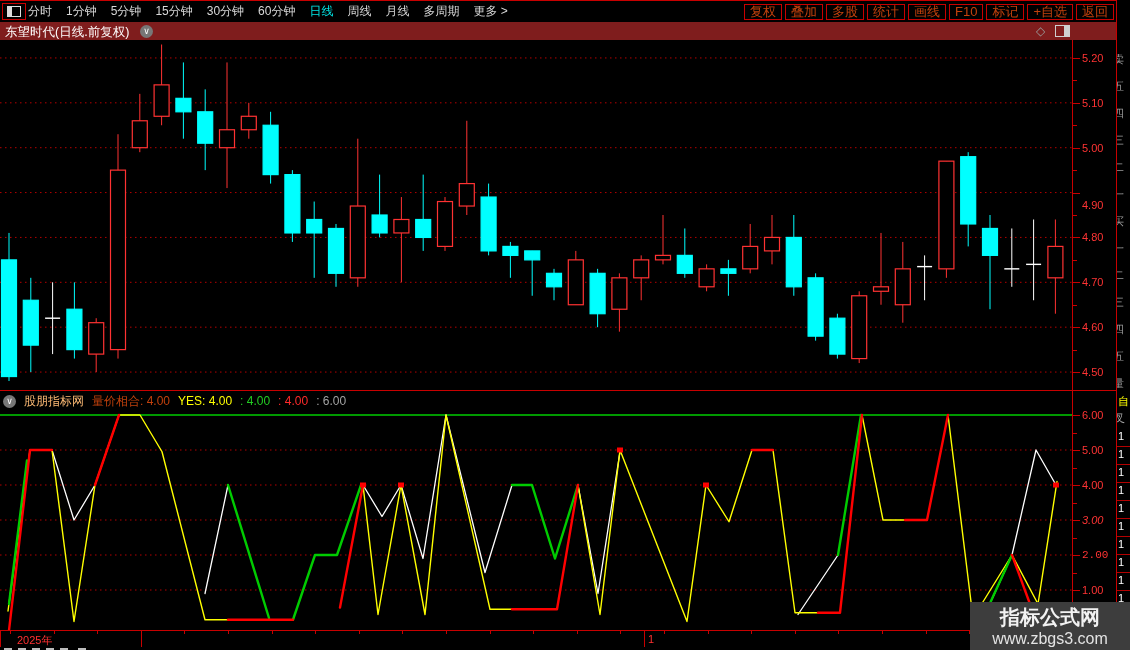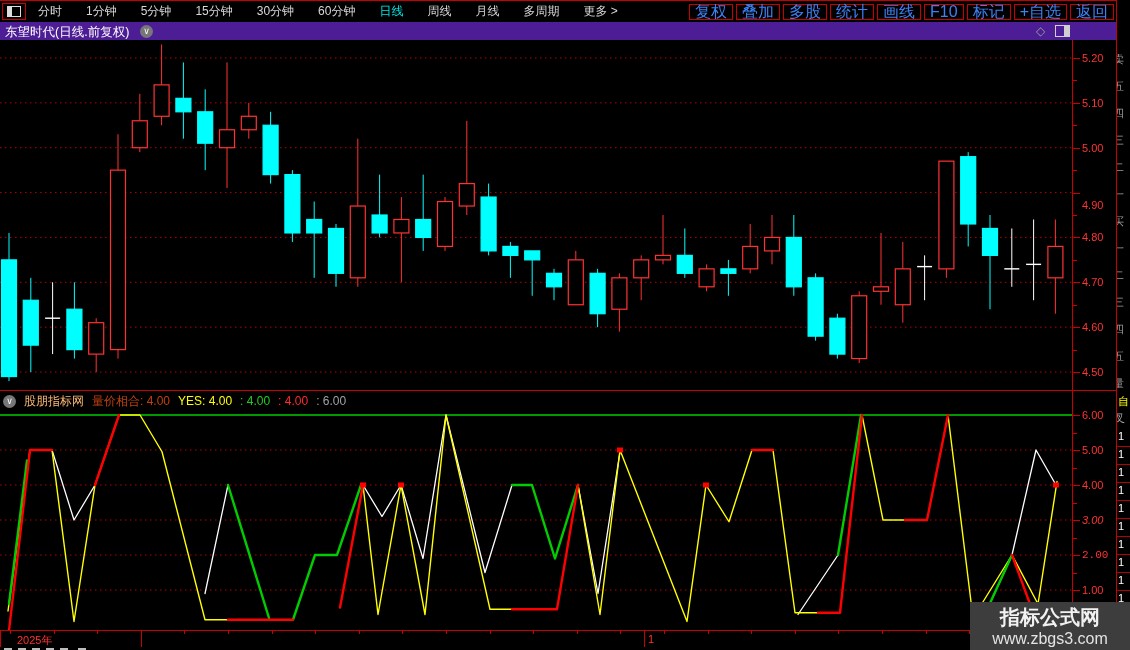--- a/index.html
+++ b/index.html
@@ -6,28 +6,28 @@
   #stage{position:relative;width:1130px;height:650px;background:#000;overflow:hidden;
          font-family:"Liberation Sans","DejaVu Sans",sans-serif;}
   
   #toolbar{position:absolute;left:0;top:0;width:1116px;height:21px;background:#000;
            border-top:1px solid #c80000;border-bottom:1px solid #c80000;
            display:flex;align-items:center;}
   #tb-win{width:22px;height:15px;border:1px solid #c80000;margin-left:2px;display:flex;
           align-items:center;justify-content:center;}
   #tb-win .pane{width:12px;height:9px;border:1px solid #ddd;position:relative;}
   #tb-win .pane:before{content:"";position:absolute;left:0;top:0;width:4px;height:9px;background:#ddd;}
-  #tb-items{display:flex;gap:24px;margin-left:12px;align-items:flex-end;}
+  #tb-items{display:flex;gap:14px;margin-left:2px;align-items:flex-end;}
   .tb-item{color:#d8d8d8;font-size:12px;line-height:19px;cursor:default;white-space:nowrap;}
   .tb-item.active{color:#00e5e5;}
   #tb-buttons{margin-left:auto;display:flex;gap:3px;margin-right:2px;}
-  .tb-btn{border:1px solid #c80000;color:#3b82f6;font-size:16px;line-height:14px;
+  .tb-btn{border:1px solid #c80000;color:#c2410c;font-size:13px;line-height:14px;
           padding:0 5px;white-space:nowrap;}
   
-  #titlebar{position:absolute;left:0;top:22px;width:1116px;height:18px;background:#4c1d95;}
+  #titlebar{position:absolute;left:0;top:22px;width:1116px;height:18px;background:#7f1d1d;}
   #title{position:absolute;left:5px;top:2px;color:#fff;font-size:12.5px;}
   .circle-chev{display:inline-block;width:13px;height:13px;border-radius:50%;background:#777;
                color:#fff;font-size:9px;line-height:12px;text-align:center;vertical-align:-2px;}
   #title-chev{position:absolute;left:140px;top:3px;}
   #tb-diamond{position:absolute;left:1036px;top:2px;color:#9a9a9a;font-size:12px;}
   #tb-panes{position:absolute;left:1055px;top:3px;width:13px;height:10px;border:1px solid #cfcfcf;}
   #tb-panes:before{content:"";position:absolute;right:0;top:0;width:5px;height:10px;background:#cfcfcf;}
   
   #upper-chart{position:absolute;left:0;top:40px;width:1072px;height:350px;}
   #lower-chart{position:absolute;left:0;top:410px;width:1072px;height:220px;}

